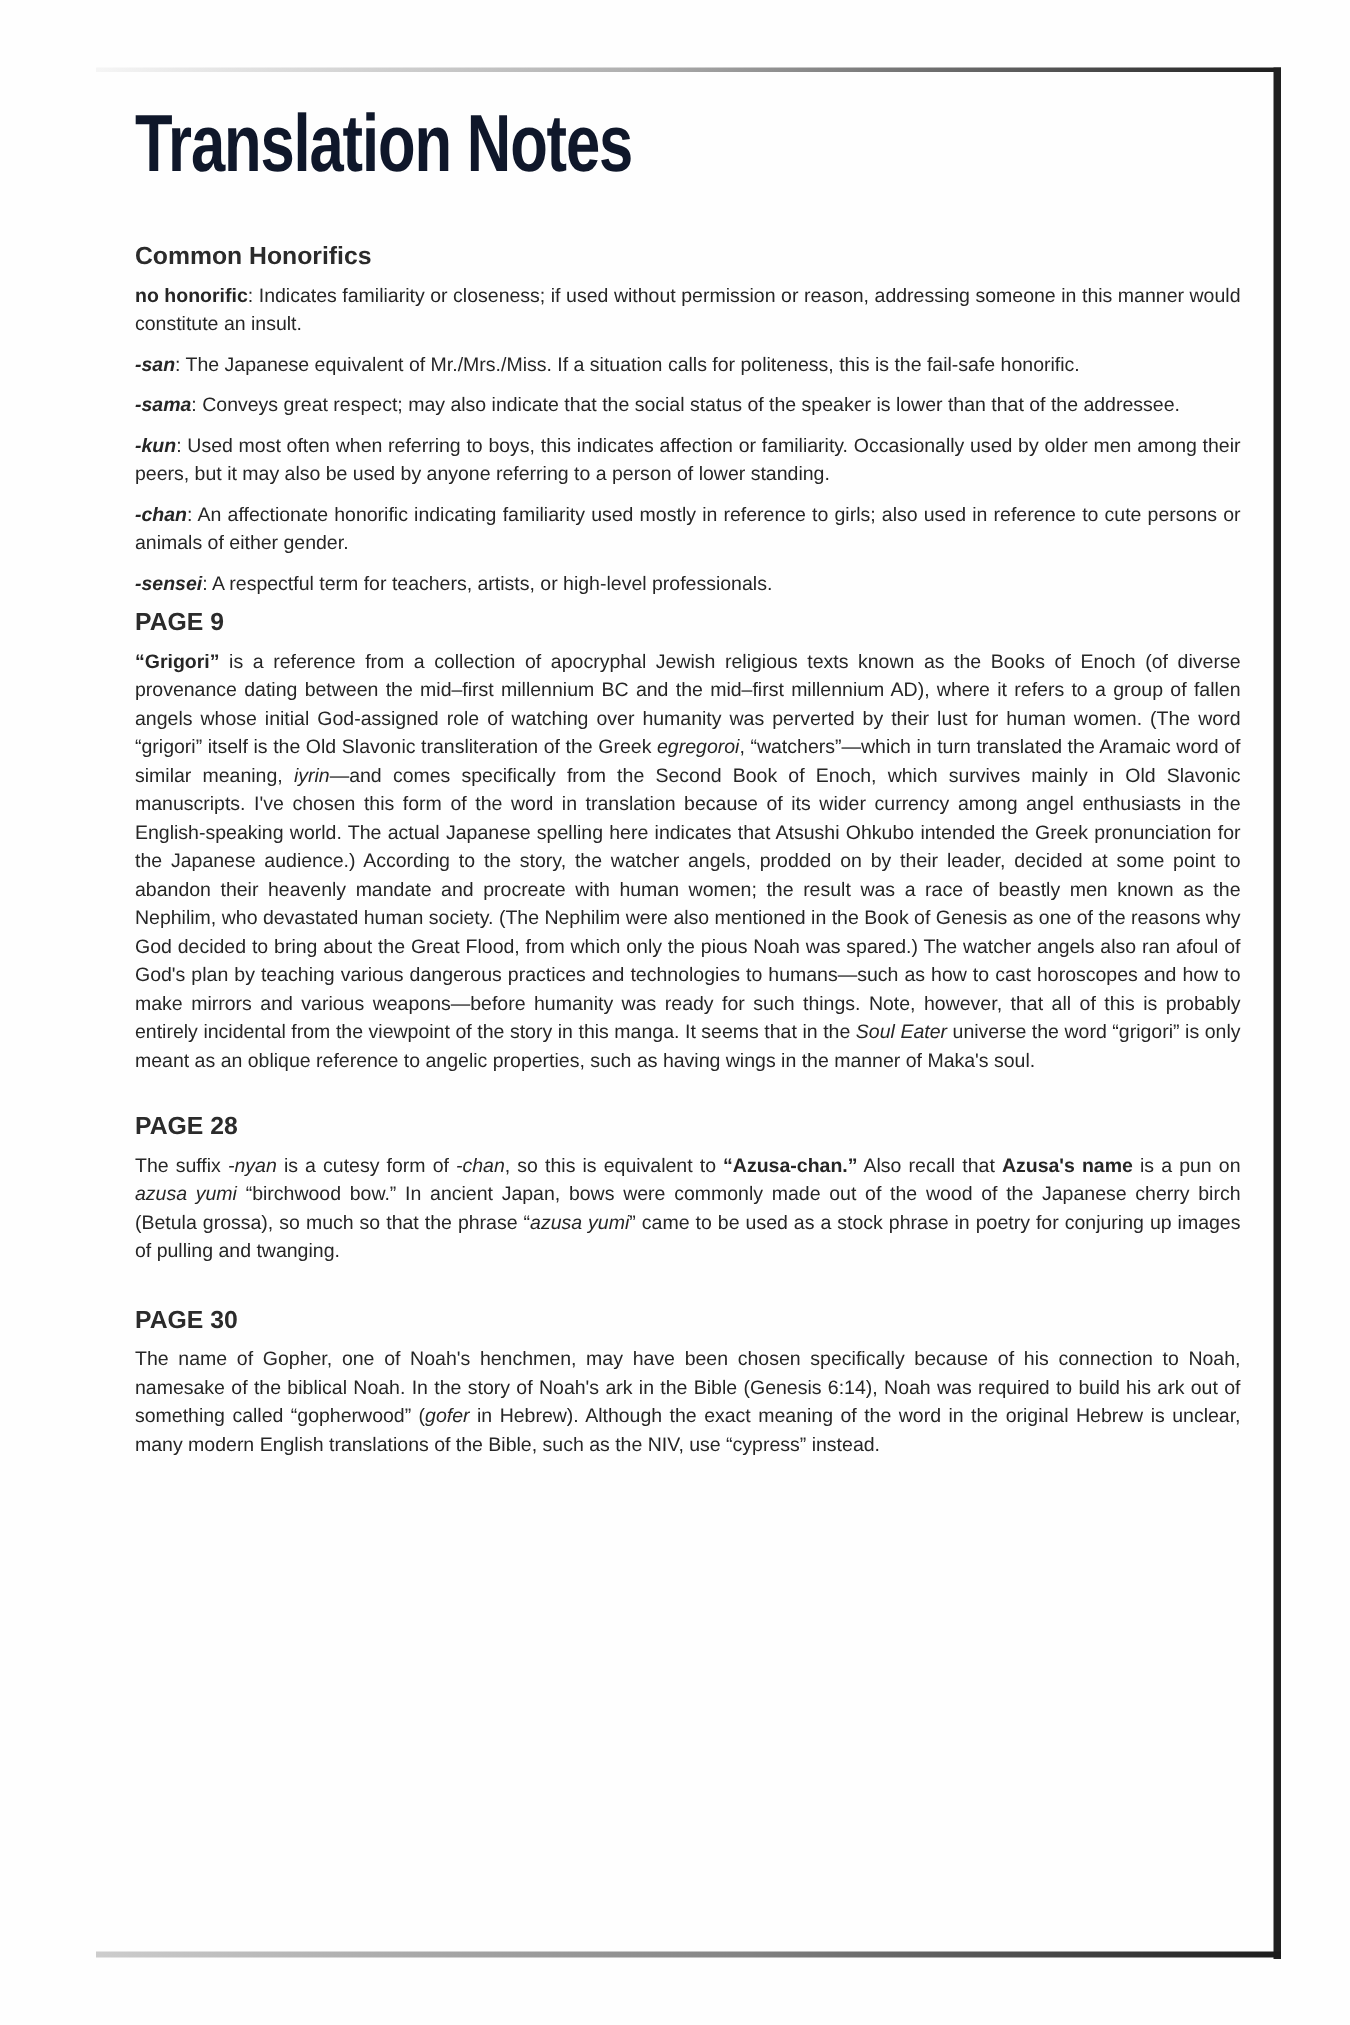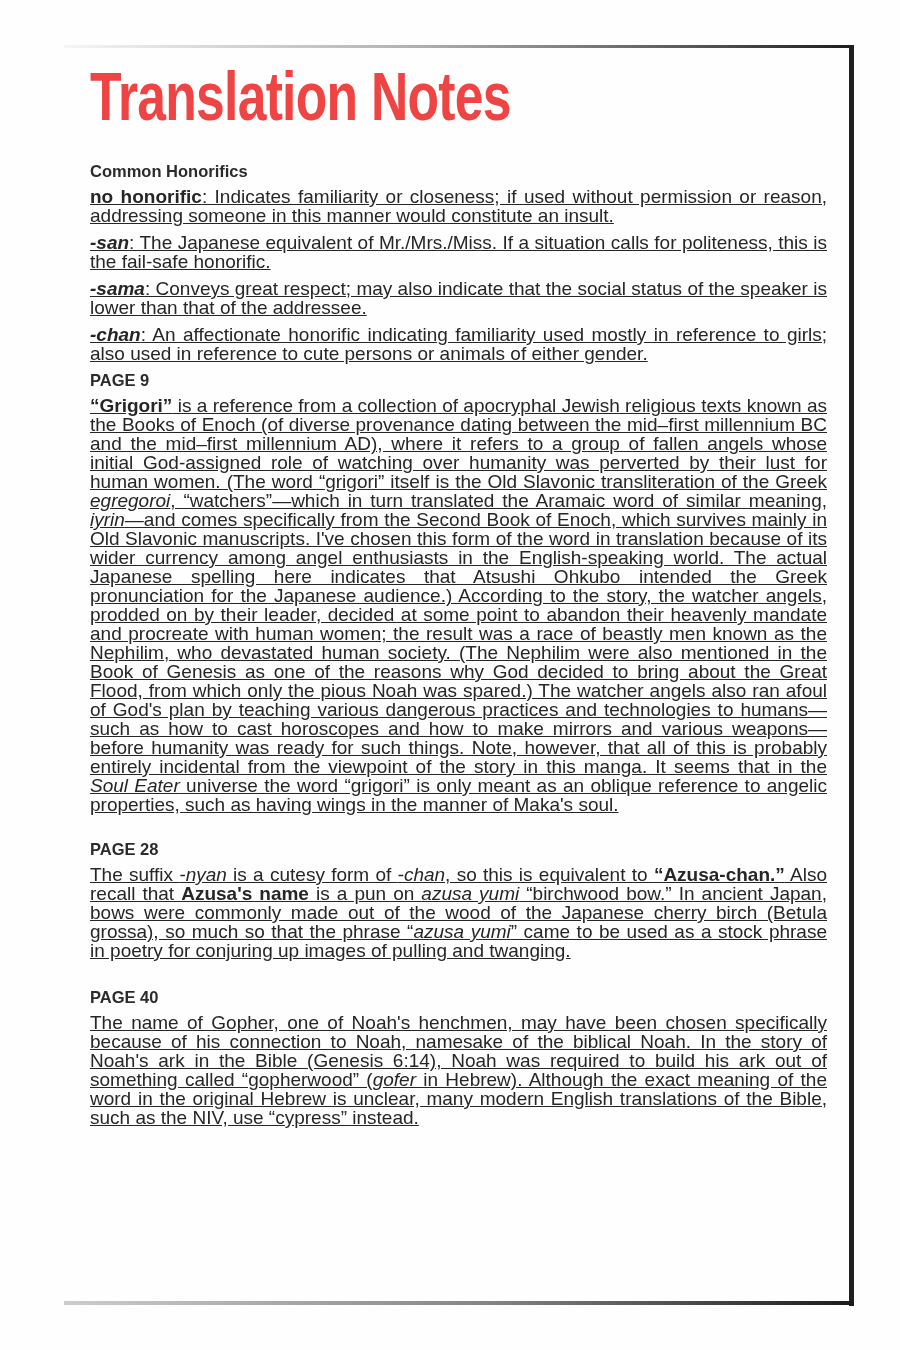--- a/index.html
+++ b/index.html
@@ -23,47 +23,46 @@
   }
   .frame-bottom {
     position: absolute; left: 64px; top: 1301px; width: 790px; height: 4px;
     background: linear-gradient(to right, rgba(30,30,30,0.22), rgba(30,30,30,0.55) 55%, #1b1b1b);
   }
   .content {
     position: absolute; left: 90px; top: 70px; width: 737px;
   }
   .title {
     margin: 0 0 40px 0;
-    font-size: 68px;
+    font-size: 54px;
     line-height: 52px;
     font-weight: 700;
     letter-spacing: -1px;
-    color: #ef4444;
+    color: #0f172a;
     white-space: nowrap;
   }
   .title-inner {
     display: inline-block;
     transform: scaleX(0.76);
     transform-origin: left center;
   }
   .section-heading, .section-subheading {
     font-size: 16.5px;
     line-height: 19px;
     font-weight: 700;
     margin: 0 0 6px 0;
     color: #2b2b2b;
   }
   .section-subheading { margin-top: -4px; }
   .para {
-    font-size: 19px;
+    font-size: 13px;
     line-height: 19px;
     margin: 0 0 8px 0;
     text-align: justify;
     color: #262626;
-    text-decoration: underline;
   }
   .sec { margin: 0; }
   .sec-page9 { }
   .sec-page28 { margin-top: 26px; }
   .sec-page30 { margin-top: 28px; }
   .s-b  { font-weight: 700; }
   .s-i  { font-style: italic; }
   .s-bi { font-weight: 700; font-style: italic; }
 </style>
 </head>
@@ -76,32 +75,34 @@
 
   <div class="content">
 
     <h1 class="title"><span class="title-inner">Translation Notes</span></h1>
 
     <div class="sec">
       <div class="section-heading">Common Honorifics</div>
       <p class="para"><span class="s-b">no honorific</span><span>: Indicates familiarity or closeness; if used without permission or reason, addressing someone in this manner would constitute an insult.</span></p>
       <p class="para"><span class="s-bi">-san</span><span>: The Japanese equivalent of Mr./Mrs./Miss. If a situation calls for politeness, this is the fail-safe honorific.</span></p>
       <p class="para"><span class="s-bi">-sama</span><span>: Conveys great respect; may also indicate that the social status of the speaker is lower than that of the addressee.</span></p>
+      <p class="para"><span class="s-bi">-kun</span><span>: Used most often when referring to boys, this indicates affection or familiarity. Occasionally used by older men among their peers, but it may also be used by anyone referring to a person of lower standing.</span></p>
       <p class="para"><span class="s-bi">-chan</span><span>: An affectionate honorific indicating familiarity used mostly in reference to girls; also used in reference to cute persons or animals of either gender.</span></p>
+      <p class="para"><span class="s-bi">-sensei</span><span>: A respectful term for teachers, artists, or high-level professionals.</span></p>
     </div>
 
     <div class="sec sec-page9">
       <div class="section-heading">PAGE 9</div>
       <p class="para"><span class="s-b">“Grigori”</span><span> is a reference from a collection of apocryphal Jewish religious texts known as the Books of Enoch (of diverse provenance dating between the mid–first millennium BC and the mid–first millennium AD), where it refers to a group of fallen angels whose initial God-assigned role of watching over humanity was perverted by their lust for human women. (The word “grigori” itself is the Old Slavonic transliteration of the Greek </span><span class="s-i">egregoroi</span><span>, “watchers”—which in turn translated the Aramaic word of similar meaning, </span><span class="s-i">iyrin</span><span>—and comes specifically from the Second Book of Enoch, which survives mainly in Old Slavonic manuscripts. I've chosen this form of the word in translation because of its wider currency among angel enthusiasts in the English-speaking world. The actual Japanese spelling here indicates that Atsushi Ohkubo intended the Greek pronunciation for the Japanese audience.) According to the story, the watcher angels, prodded on by their leader, decided at some point to abandon their heavenly mandate and procreate with human women; the result was a race of beastly men known as the Nephilim, who devastated human society. (The Nephilim were also mentioned in the Book of Genesis as one of the reasons why God decided to bring about the Great Flood, from which only the pious Noah was spared.) The watcher angels also ran afoul of God's plan by teaching various dangerous practices and technologies to humans—such as how to cast horoscopes and how to make mirrors and various weapons—before humanity was ready for such things. Note, however, that all of this is probably entirely incidental from the viewpoint of the story in this manga. It seems that in the </span><span class="s-i">Soul Eater</span><span> universe the word “grigori” is only meant as an oblique reference to angelic properties, such as having wings in the manner of Maka's soul.</span></p>
     </div>
 
     <div class="sec sec-page28">
       <div class="section-heading">PAGE 28</div>
       <p class="para"><span>The suffix </span><span class="s-i">-nyan</span><span> is a cutesy form of </span><span class="s-i">-chan</span><span>, so this is equivalent to </span><span class="s-b">“Azusa-chan.”</span><span> Also recall that </span><span class="s-b">Azusa's name</span><span> is a pun on </span><span class="s-i">azusa yumi</span><span> “birchwood bow.” In ancient Japan, bows were commonly made out of the wood of the Japanese cherry birch (Betula grossa), so much so that the phrase “</span><span class="s-i">azusa yumi</span><span>” came to be used as a stock phrase in poetry for conjuring up images of pulling and twanging.</span></p>
     </div>
 
     <div class="sec sec-page30">
-      <div class="section-heading">PAGE 40</div>
+      <div class="section-heading">PAGE 30</div>
       <p class="para"><span>The name of Gopher, one of Noah's henchmen, may have been chosen specifically because of his connection to Noah, namesake of the biblical Noah. In the story of Noah's ark in the Bible (Genesis 6:14), Noah was required to build his ark out of something called “gopherwood” (</span><span class="s-i">gofer</span><span> in Hebrew). Although the exact meaning of the word in the original Hebrew is unclear, many modern English translations of the Bible, such as the NIV, use “cypress” instead.</span></p>
     </div>
 
   </div>
 </div>
 
 </body></html>

